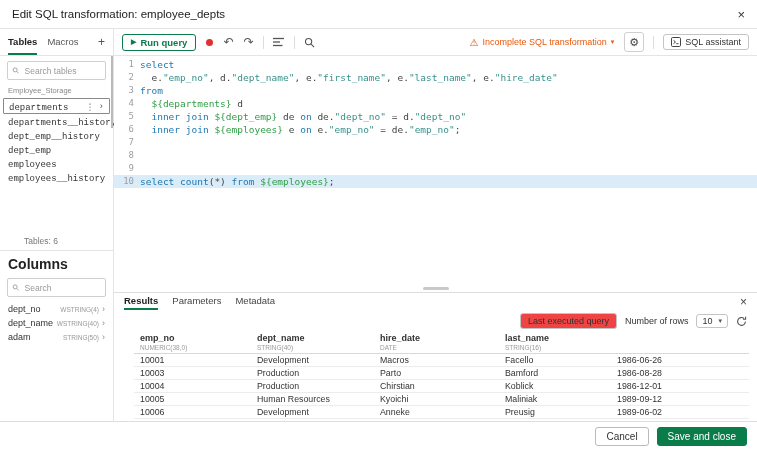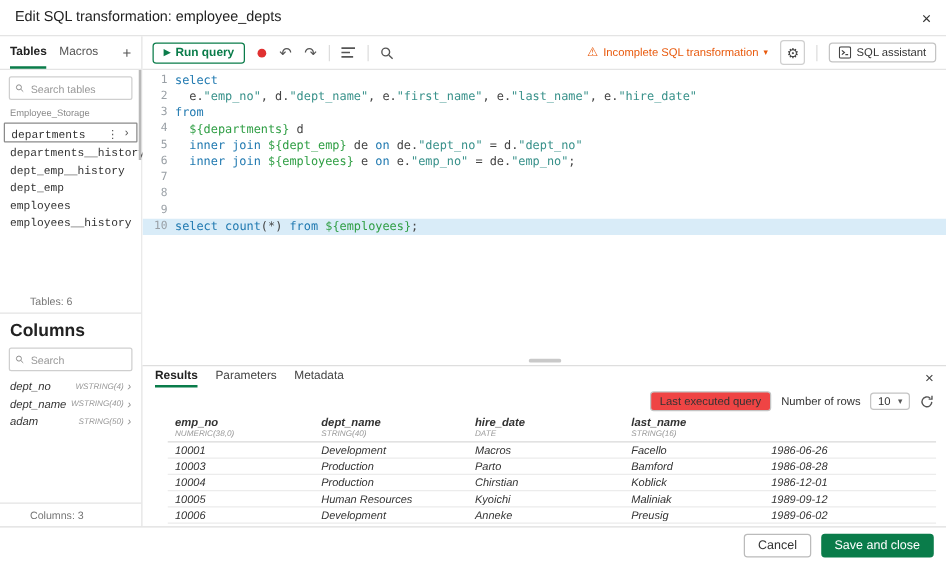--- a/index.html
+++ b/index.html
@@ -26,21 +26,21 @@
   .tbl-list{flex:none;}
   .tbl-item{font-size:9px;color:#333;padding:0 8px;height:14px;display:flex;align-items:flex-end;cursor:pointer;font-family:Liberation Mono, monospace;}
   .tbl-item.selected{border:1px solid #8a8a8a;border-radius:1px;margin:0 3px;padding:0 5px;justify-content:space-between;}
   .tbl-icons{display:flex;gap:4px;color:#555;font-size:9px;}
   .spacer1{height:48px;flex:none;}
   .spacer2{flex:1;}
   .count-label{font-size:8.5px;color:#777;padding:4px 24px;flex:none;}
   .tables-count{border-bottom:1px solid #e4e4e4;}
   .columns-header{font-size:14px;font-weight:600;color:#222;padding:5px 8px 1px;flex:none;}
   .columns-count{border-top:1px solid #e4e4e4;}
-  .col-list{flex:none;font-style:italic;}
+  .col-list{flex:none;}
   .col-item{font-size:9px;padding:0 8px;height:14px;display:flex;align-items:center;gap:3px;cursor:pointer;}
   .col-name{flex:1;color:#333;}
   .col-type{font-size:6.5px;color:#999;}
   .col-chev{color:#888;font-size:9px;}
   .side-scroll-thumb{position:absolute;right:0;top:27px;width:2px;height:72px;background:#b9b9b9;}
 
   
   .content{flex:1;display:flex;flex-direction:column;min-width:0;}
   .toolbar{height:26px;flex:none;border-bottom:1px solid #e4e4e4;display:flex;align-items:center;padding:0 8px;}
   .btn-run{display:flex;align-items:center;gap:4px;border:1px solid #0a7c4a;color:#0a7c4a;border-radius:3px;padding:2px 8px;font-size:9.5px;font-weight:600;background:#fff;cursor:pointer;}
@@ -72,21 +72,21 @@
   .res-tabs-row{height:17px;flex:none;display:flex;align-items:flex-end;padding:0 10px;justify-content:space-between;}
   .res-tabs{display:flex;gap:14px;height:100%;}
   .res-tab{font-size:9.5px;color:#444;display:flex;align-items:center;border-bottom:2px solid transparent;cursor:pointer;}
   .res-tab.active{font-weight:700;color:#222;border-bottom-color:#0a7c4a;}
   .res-close{margin-left:auto;font-size:12px;color:#444;cursor:pointer;align-self:center;}
   .res-controls{height:22px;flex:none;display:flex;align-items:center;justify-content:flex-end;gap:8px;padding:0 10px;}
   .btn-outline{border:1px solid #c4c4c4;border-radius:3px;background:#ef4444;font-size:9px;padding:2px 7px;color:#333;cursor:pointer;}
   .rows-label{font-size:9px;color:#333;}
   .rows-select{border:1px solid #c4c4c4;border-radius:3px;font-size:9px;padding:1px 5px;display:flex;align-items:center;gap:6px;color:#333;cursor:pointer;}
   .rows-caret{font-size:7px;color:#555;}
-  .res-table{flex:1;margin:0 8px 0 20px;overflow:hidden;font-style:italic;}
+  .res-table{flex:1;margin:0 8px 0 20px;overflow:hidden;}
   .res-grid{display:grid;grid-template-columns:117px 123px 125px 112px 1fr;}
   .res-head{border-bottom:1px solid #d9d9d9;padding:1px 0 2px;}
   .res-hcell{padding-left:6px;}
   .cname{font-size:9px;font-weight:700;color:#333;}
   .ctype{font-size:6.5px;color:#9a9a9a;margin-top:1px;}
   .res-row{height:12px;align-items:center;font-size:8.8px;color:#333;border-bottom:1px solid #ececec;}
   .res-cell{padding-left:6px;overflow:hidden;white-space:nowrap;}
 
   
   .footer{height:29px;flex:none;border-top:1px solid #dedede;display:flex;align-items:center;justify-content:flex-end;gap:8px;padding:0 10px;}
@@ -168,21 +168,20 @@
             <span class="col-type">WSTRING(40)</span>
             <span class="col-chev">›</span>
           </div>
           <div class="col-item">
             <span class="col-name">adam</span>
             <span class="col-type">STRING(50)</span>
             <span class="col-chev">›</span>
           </div>
         </div>
       <div class="spacer2"></div>
-      <div class="count-label columns-count">Columns: 3</div>
       <div class="side-scroll-thumb"></div>
     </aside>
 
     <section class="content">
 
       <div class="toolbar">
         <button class="btn-run">
           <span class="run-play">▶</span>
           <span>Run query</span>
         </button>

